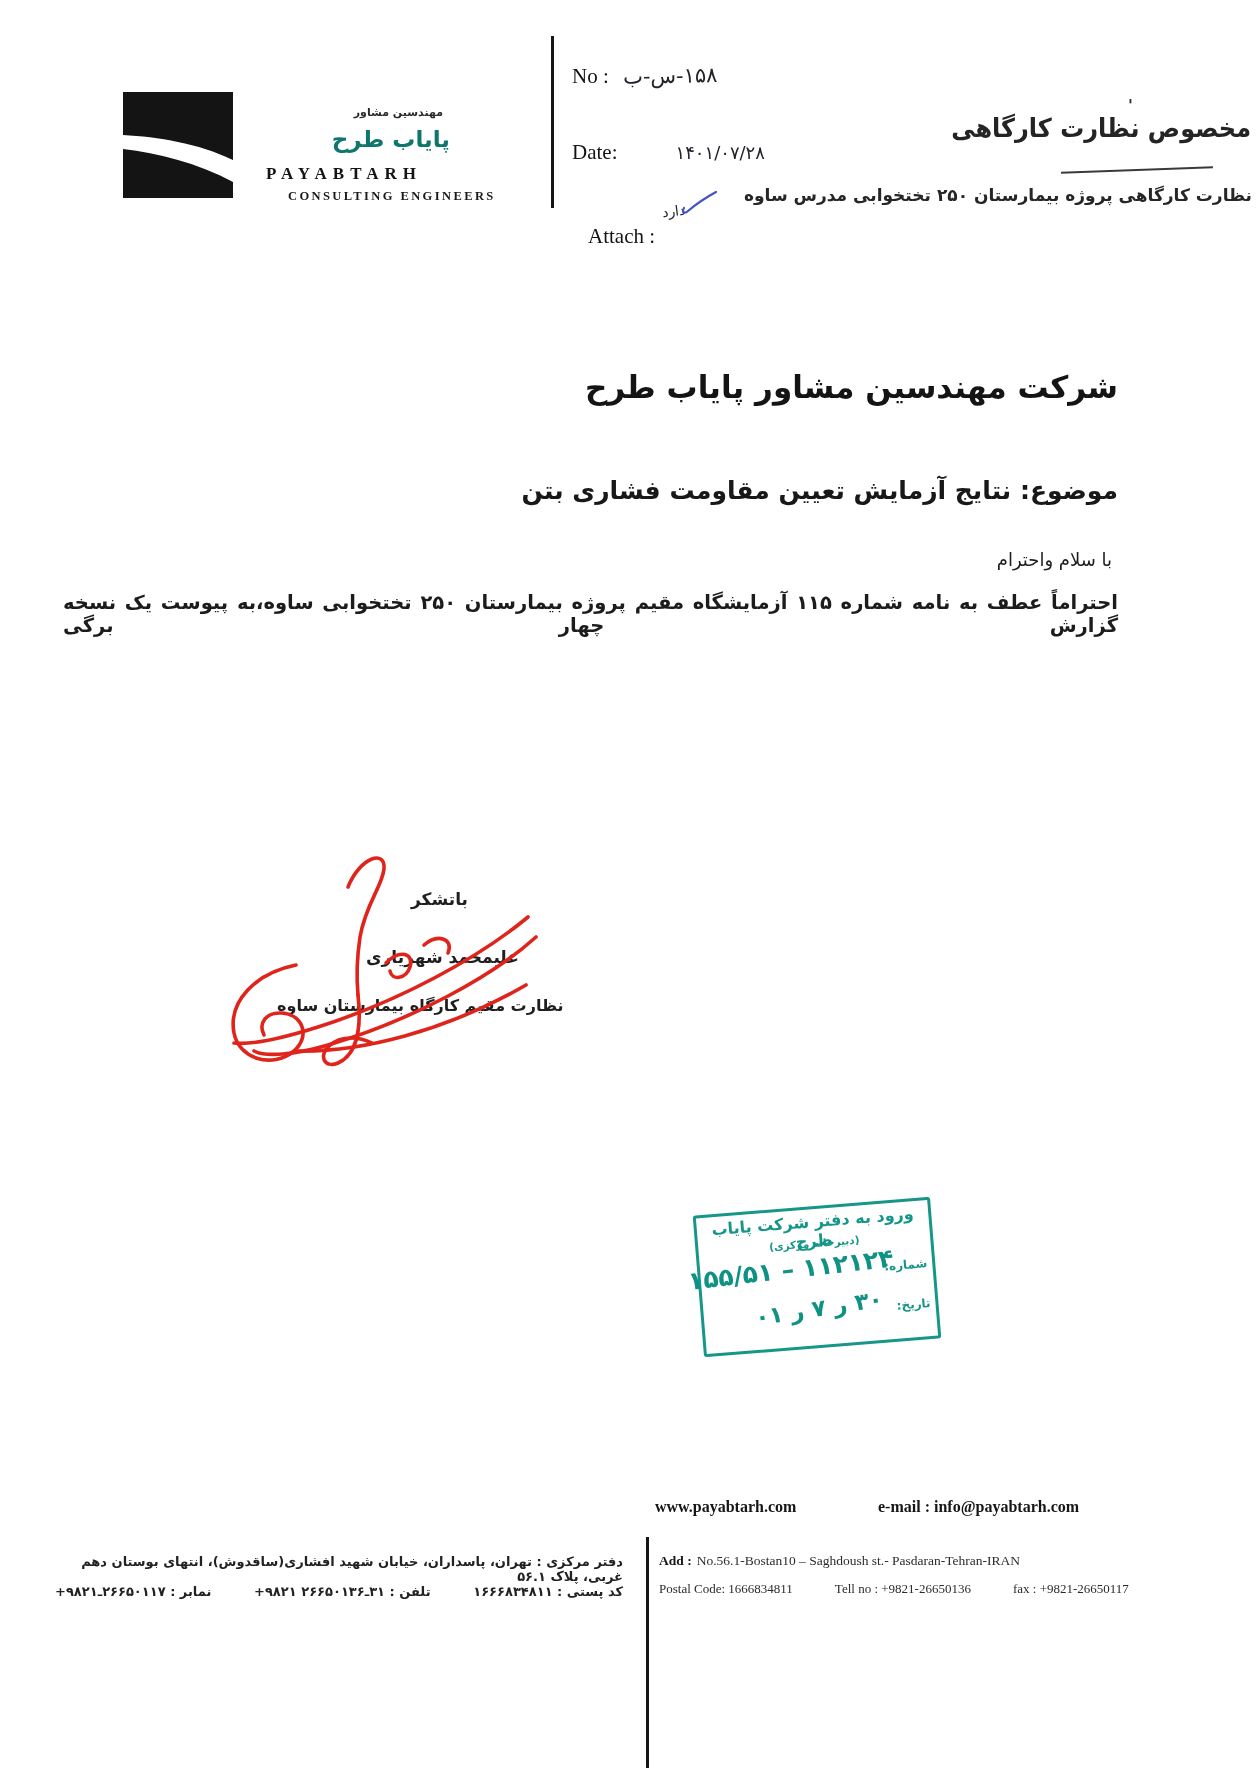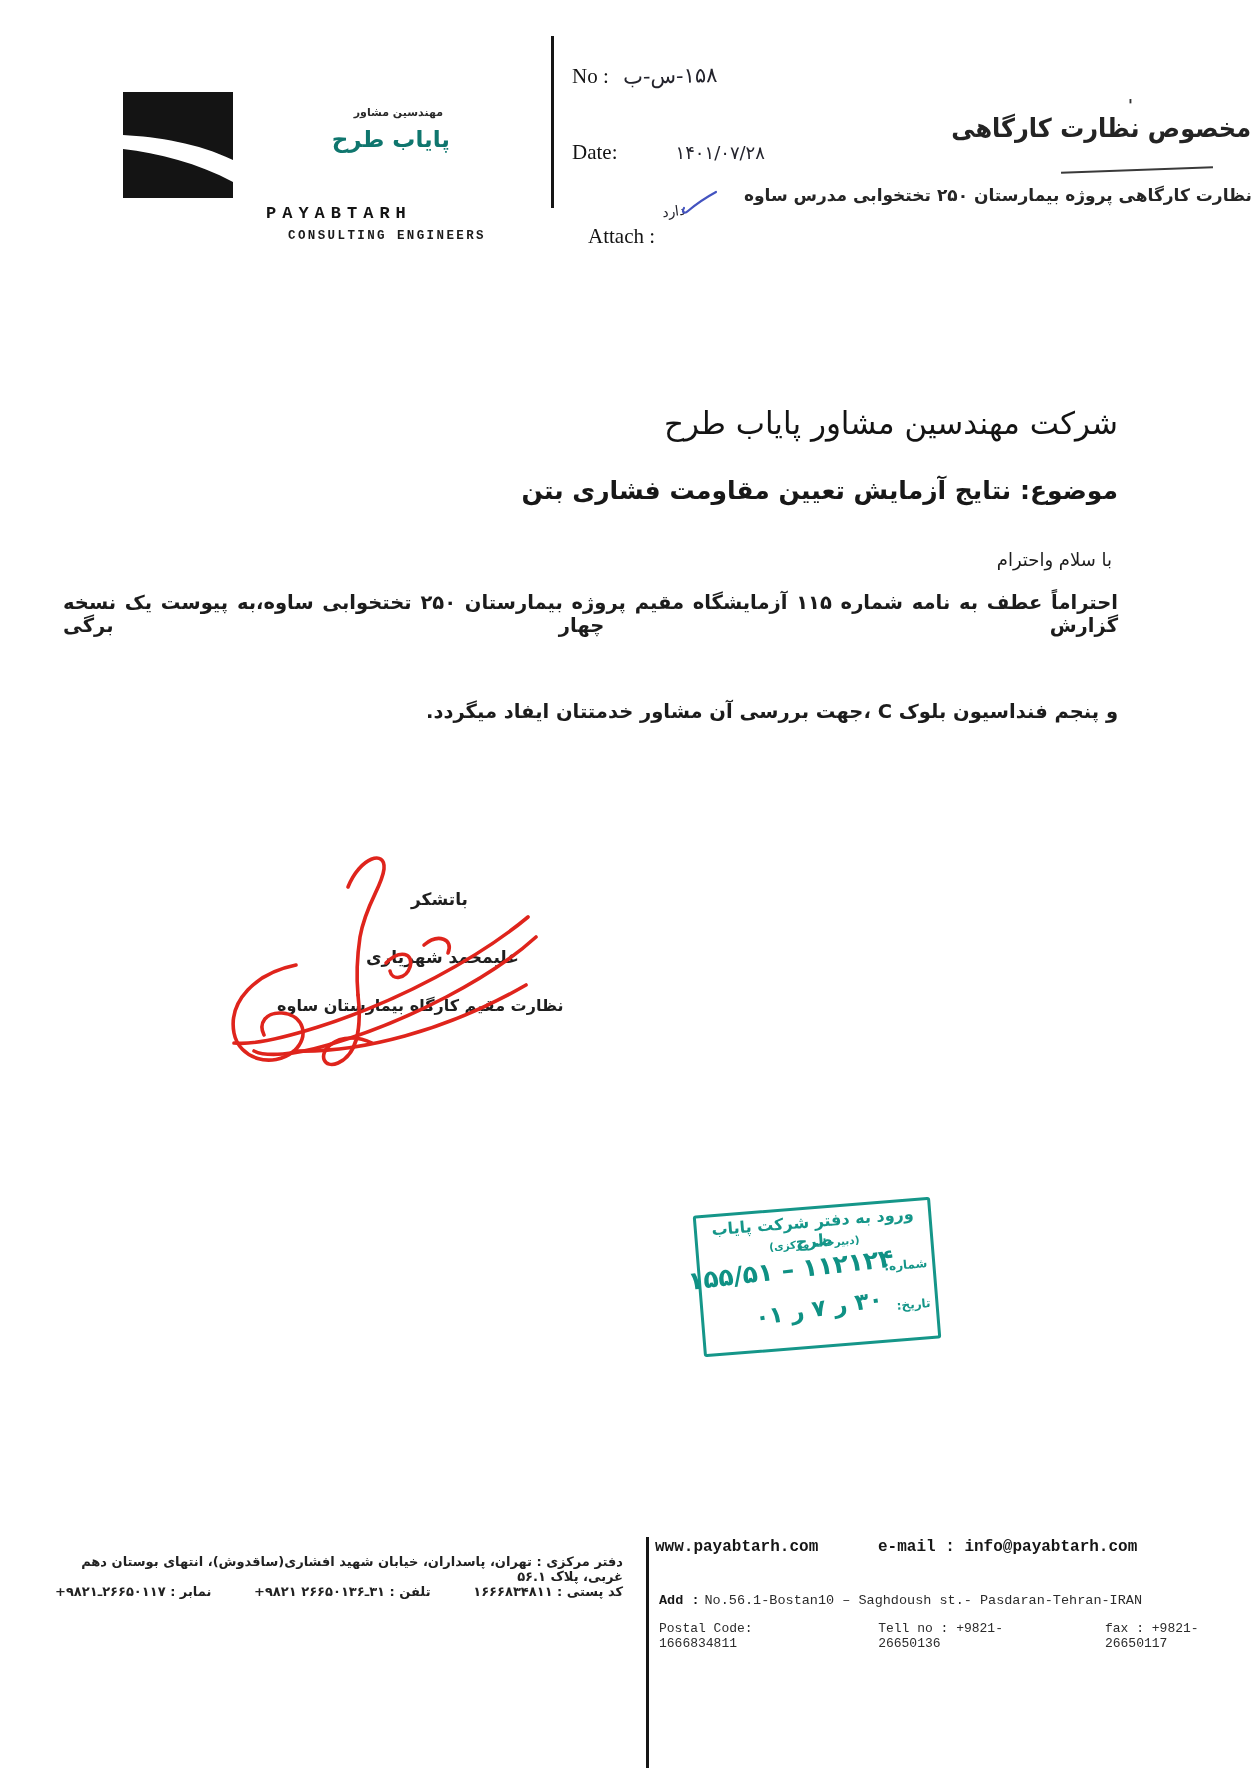--- a/index.html
+++ b/index.html
@@ -8,21 +8,21 @@
     width:1259px;height:1768px;
     background:#ffffff;
     margin:0 auto;
     overflow:hidden;
     font-family:"DejaVu Sans",sans-serif;
     color:#1f1f1f;
   }
   .abs{position:absolute;}
   .fa{direction:rtl;font-family:"DejaVu Sans",sans-serif;}
   .serif{font-family:"Liberation Serif","DejaVu Serif",serif;}
-  .sans{font-family:Liberation Mono, monospace;margin-top:40px;}
+  .sans{font-family:Liberation Serif, serif;}
 
   
   .brand-fa-small{right:816px;top:106px;font-size:11px;font-weight:600;color:#2a2a2a;}
   .brand-fa-large{right:809px;top:126px;font-size:23px;font-weight:700;color:#0f766e;}
   .brand-en{left:266px;top:164px;font-size:17px;font-weight:700;letter-spacing:6px;color:#141414;}
   .brand-en-sub{left:288px;top:189px;font-size:12.5px;font-weight:700;letter-spacing:2.4px;color:#1a1a1a;}
 
   .vline{background:#151515;}
 
   
@@ -30,21 +30,21 @@
   .meta-label{font-size:21px;color:#141414;}
   .hand{color:#23232c;}
 
   
   .corner-heading{right:8px;top:114px;font-size:24px;font-weight:700;color:#242424;transform:scaleY(1.08);}
   .corner-underline{right:46px;top:169px;width:152px;border-top:2px solid #3a3a3a;transform:rotate(-2deg);}
   .corner-subtitle{right:7px;top:185px;font-size:17px;font-weight:600;color:#262626;}
   .speck{left:1128px;top:96px;font-size:16px;font-weight:700;color:#333;}
 
   
-  .recipient{right:141px;top:369px;font-size:31px;font-weight:400;color:#141414;margin-top:36px;}
+  .recipient{right:141px;top:369px;font-size:31px;font-weight:700;color:#141414;}
   .subject{right:141px;top:476px;font-size:25px;font-weight:700;color:#181818;}
   .salutation{right:147px;top:549px;font-size:18px;font-weight:400;color:#1d1d1d;}
   .bodyline{left:63px;width:1055px;font-size:19.5px;font-weight:700;color:#1c1c1c;}
   .just{text-align:justify;text-align-last:justify;}
   .bl1{top:591px;}
   .bl2{top:646px;}
   .bl3{top:700px;text-align:right;}
 
   
   .sig-thanks{left:411px;top:889px;font-size:17px;font-weight:700;}
@@ -110,21 +110,20 @@
   <div class="abs fa corner-heading">مخصوص نظارت کارگاهی</div>
   <div class="abs corner-underline"></div>
   <div class="abs fa corner-subtitle">نظارت کارگاهی پروژه بیمارستان ۲۵۰ تختخوابی مدرس ساوه</div>
   <div class="abs speck">'</div>
 
   <div class="abs fa recipient">شرکت مهندسین مشاور پایاب طرح</div>
   <div class="abs fa subject">موضوع: نتایج آزمایش تعیین مقاومت فشاری بتن</div>
   <div class="abs fa salutation">با سلام واحترام</div>
 
   <div class="abs fa bodyline just bl1">احتراماً عطف به نامه شماره ۱۱۵ آزمایشگاه مقیم پروژه بیمارستان ۲۵۰ تختخوابی ساوه،به پیوست یک نسخه گزارش چهار برگی</div>
-  <div class="abs fa bodyline bl3">و پنجم فنداسیون بلوک C ،جهت بررسی آن مشاور خدمتتان ایفاد میگردد.</div>
 
   <div class="abs fa sig-thanks">باتشکر</div>
   <div class="abs fa sig-name">علیمحمد شهریاری</div>
   <div class="abs fa sig-role">نظارت مقیم کارگاه بیمارستان ساوه</div>
 
   <svg class="abs" style="left:210px;top:845px;" width="330" height="240" viewBox="0 0 330 240">
     <g stroke="#df241c" stroke-width="3.6" fill="none" stroke-linecap="round">
       <path d="M138 42 C150 12 176 4 174 24 C172 42 156 58 150 92 C147 112 146 128 148 150"></path>
       <path d="M148 150 C152 185 146 210 128 218 C114 224 108 210 120 200 C132 190 150 192 162 198"></path>
       <path d="M318 72 C270 112 190 156 108 182 C70 194 40 200 24 198"></path>

